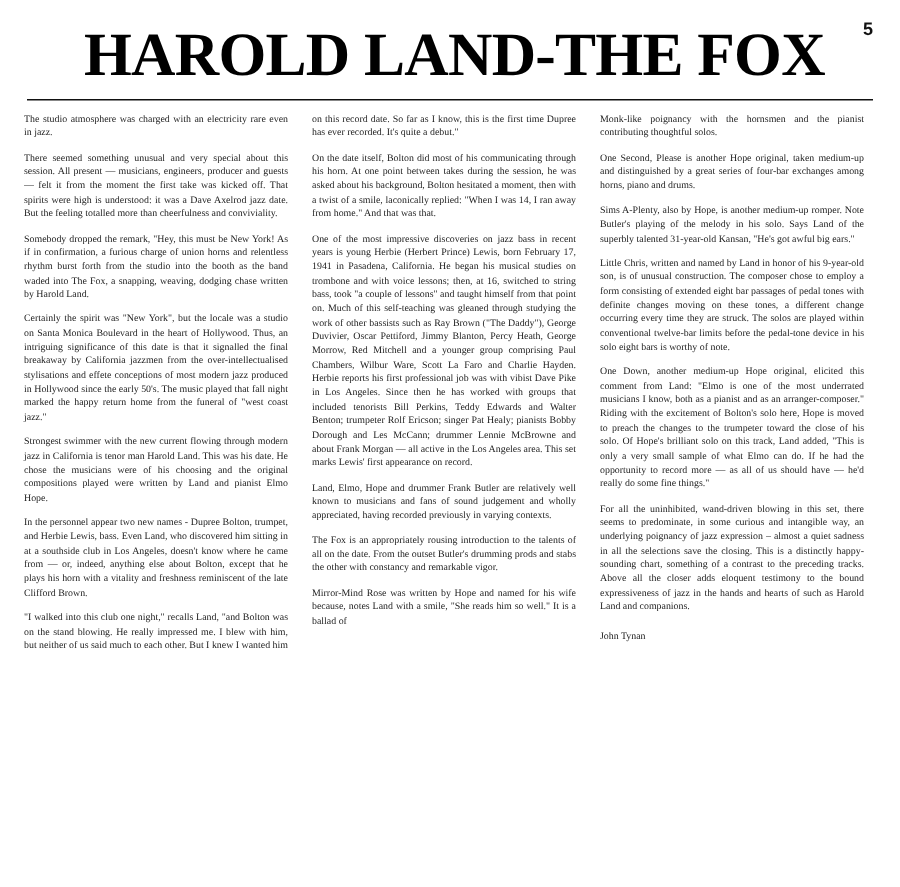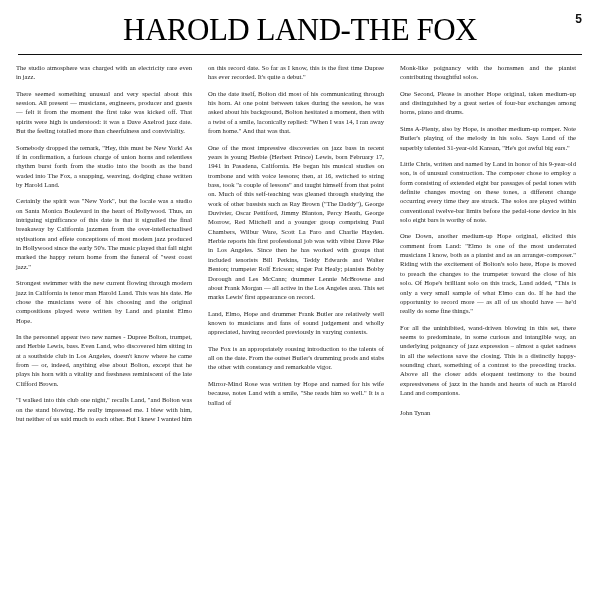--- a/index.html
+++ b/index.html
@@ -25,24 +25,24 @@
   .page-number {
     position: absolute;
     top: 12px;
     right: 18px;
     font-family: "Liberation Sans", sans-serif;
     font-size: 12px;
     font-weight: bold;
     color: #111;
   }
   .title {
-    text-align: center;
+    text-align: left;
     font-family: "Liberation Serif", serif;
-    font-weight: normal;
-    font-size: 31px;
+    font-weight: bold;
+    font-size: 41px;
     letter-spacing: -0.5px;
     margin: 2px 0 0 0;
     padding: 0 40px;
     color: #000;
     white-space: nowrap;
   }
   .rule {
     border: none;
     border-top: 1.5px solid #111;
     margin: 6px 2px 8px 2px;

